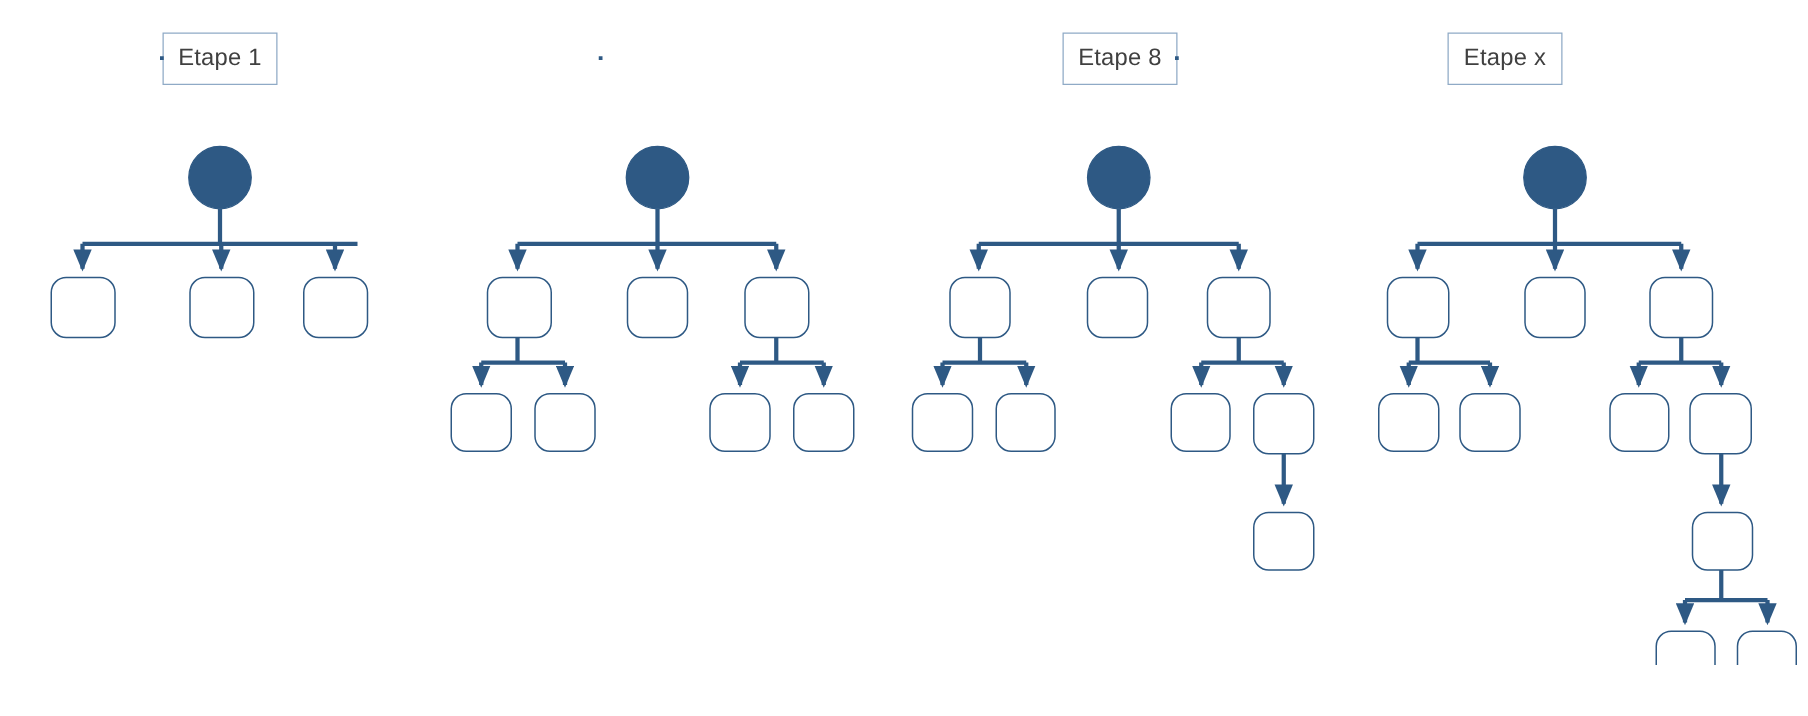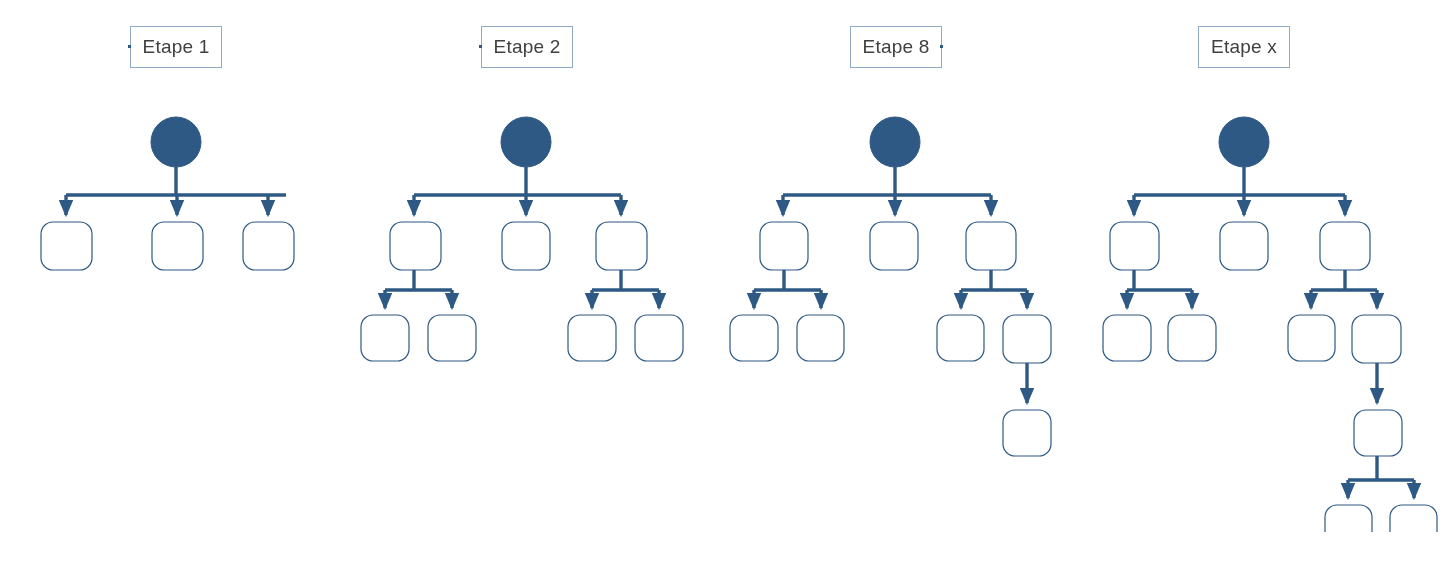--- a/index.html
+++ b/index.html
@@ -187,27 +187,24 @@
       <rect class="node-box" x="1325" y="505" width="47" height="46" rx="12" ry="12"></rect>
       <rect class="node-box" x="1390" y="505" width="47" height="46" rx="12" ry="12"></rect>
     </g>
   </svg>
 
   <div class="stage-label" style="left:130px; top:26px; width:92px; height:42px;">
     <span>Etape 1</span>
   </div>
   <div class="handle-dot" style="left:128px; top:45px;"></div>
 
-  <div class="stage-label" style="left:481px; top:26px; width:92px; height:42px;">
-    <span>Etape 2</span>
-  </div>
   <div class="handle-dot" style="left:479px; top:45px;"></div>
 
   <div class="stage-label" style="left:850px; top:26px; width:92px; height:42px;">
     <span>Etape 8</span>
   </div>
   <div class="handle-dot" style="left:940px; top:45px;"></div>
 
-  <div class="stage-label" style="left:1198px; top:26px; width:92px; height:42px;">
+  <div class="stage-label" style="left:1158px; top:26px; width:92px; height:42px;">
     <span>Etape x</span>
   </div>
 
 </div>
 
 </body></html>

